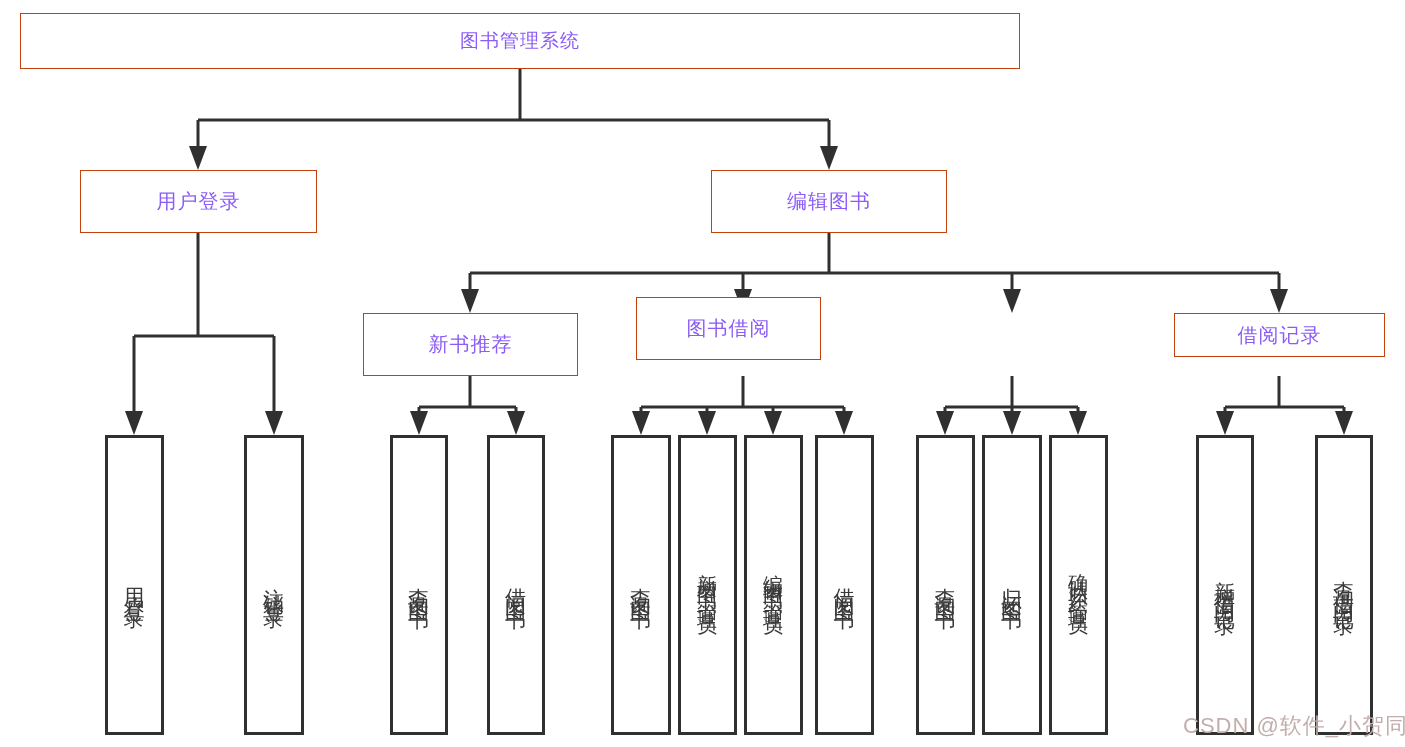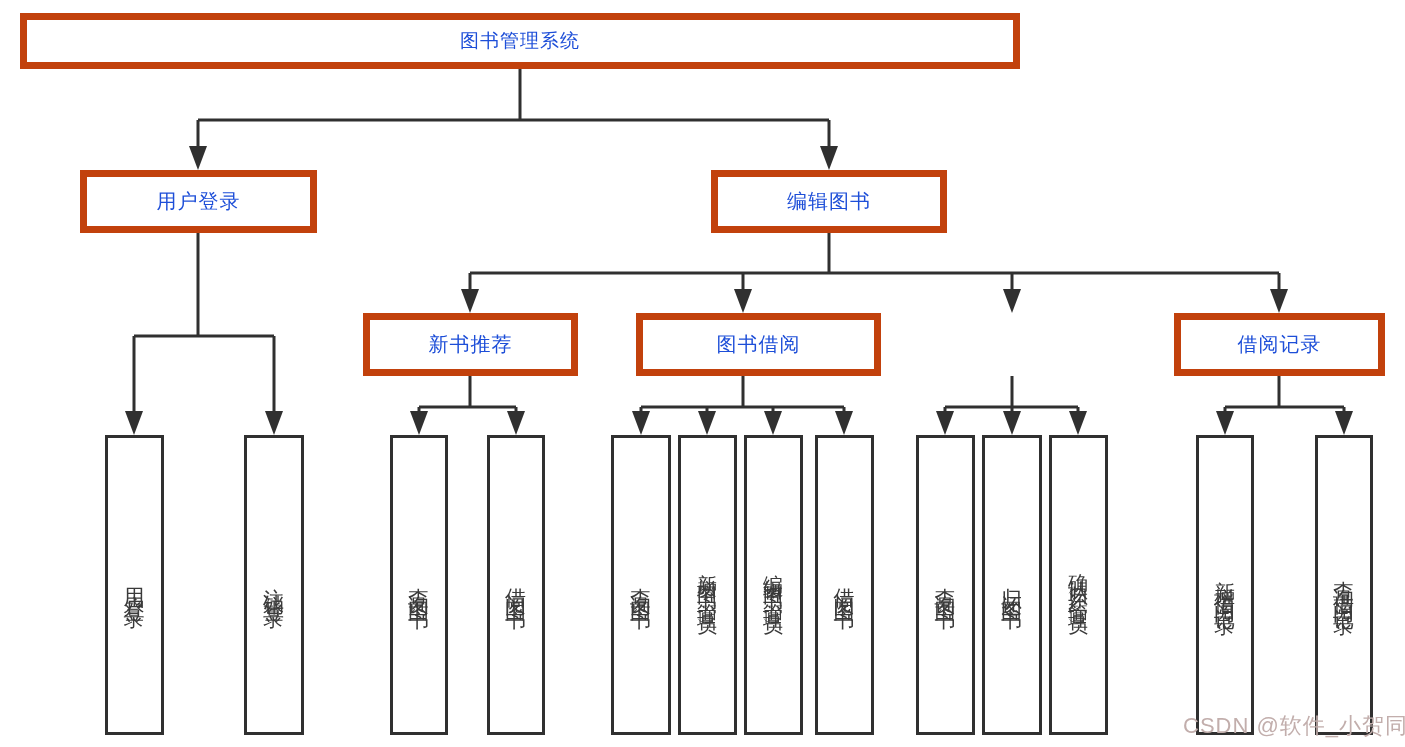--- a/index.html
+++ b/index.html
@@ -19,26 +19,26 @@
   }
   .connectors path {
     fill: none;
     stroke: #303030;
     stroke-width: 3;
   }
   .connectors polygon { fill: #303030; stroke: none; }
   .hbox {
     position: absolute;
     box-sizing: border-box;
-    border: 7px solid #c2410c;
+    border: 1px solid #c2410c;
     background: #ffffff;
     display: flex;
     align-items: center;
     justify-content: center;
-    color: #1d4ed8;
+    color: #8b5cf6;
     font-size: 20px;
     letter-spacing: 1px;
     z-index: 2;
   }
   .hbox.root { font-size: 19px; }
   .leaf {
     position: absolute;
     top: 435px;
     height: 300px;
     box-sizing: border-box;
@@ -132,24 +132,24 @@
   <div class="hbox" style="left:80px; top:170px; width:237px; height:63px;">
     <span>用户登录</span>
   </div>
   <div class="hbox" style="left:711px; top:170px; width:236px; height:63px;">
     <span>编辑图书</span>
   </div>
 
   <div class="hbox" style="left:363px; top:313px; width:215px; height:63px;">
     <span>新书推荐</span>
   </div>
-  <div class="hbox" style="left:636px; top:313px; width:245px; height:63px;text-align:center;">
+  <div class="hbox" style="left:636px; top:297px; width:185px; height:63px;text-align:center;">
     <span>图书借阅</span>
   </div>
-  <div class="hbox" style="left:1174px; top:313px; width:211px; height:63px;">
+  <div class="hbox" style="left:1174px; top:313px; width:211px; height:44px;">
     <span>借阅记录</span>
   </div>
 
   <div class="leaf" style="left:105px; width:59px;">
     <span>用户登录</span>
   </div>
   <div class="leaf" style="left:244px; width:60px;">
     <span>注销登录</span>
   </div>
 

